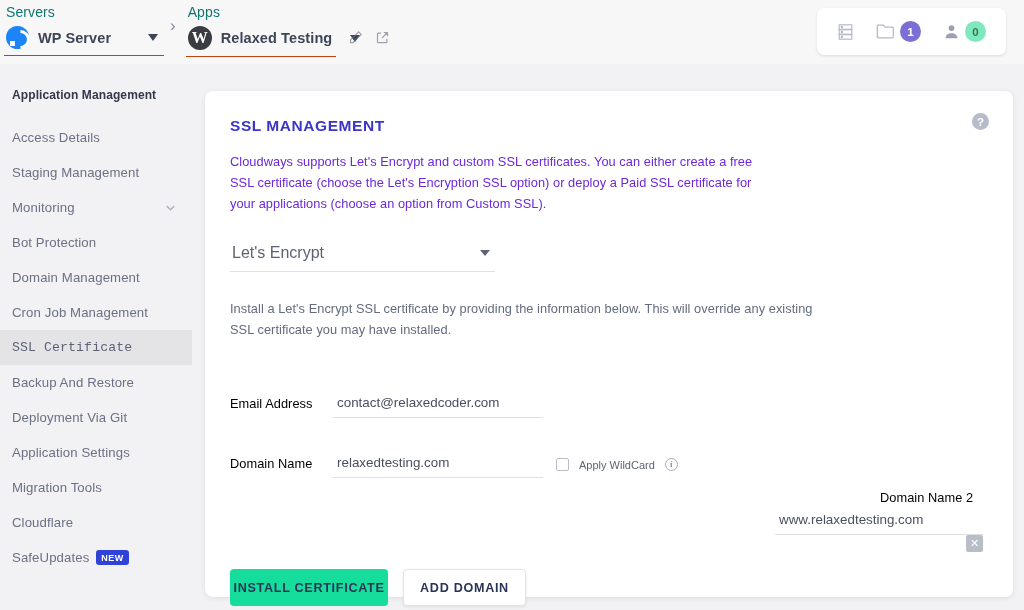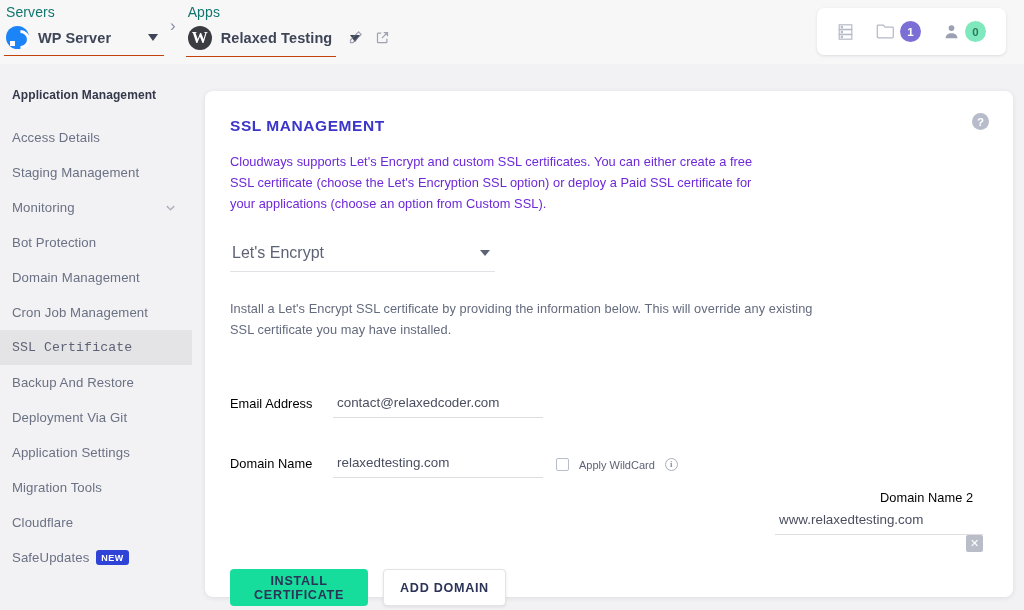--- a/index.html
+++ b/index.html
@@ -183,21 +183,21 @@
   }
 
   
   .btns { display: flex; gap: 15px; margin-top: 31px; }
   .btn {
     height: 37px; border-radius: 4px; font-size: 12.6px;
     font-weight: bold; letter-spacing: .7px; cursor: pointer;
     display: flex; align-items: center; justify-content: center;
     font-family: "Liberation Sans", sans-serif; border: none;
   }
-  .btn-primary { width: 138px; background: #16dd9c; color: #2b3357; }
+  .btn-primary { width: 158px; background: #16dd9c; color: #2b3357; }
   .btn-secondary {
     width: 123px; background: #fff; color: #2b3357;
     border: 1px solid #e3e3e8; box-shadow: 0 1px 3px rgba(40,45,70,.10);
   }
 </style>
 </head>
 <body>
 
 <div class="topbar">
 

